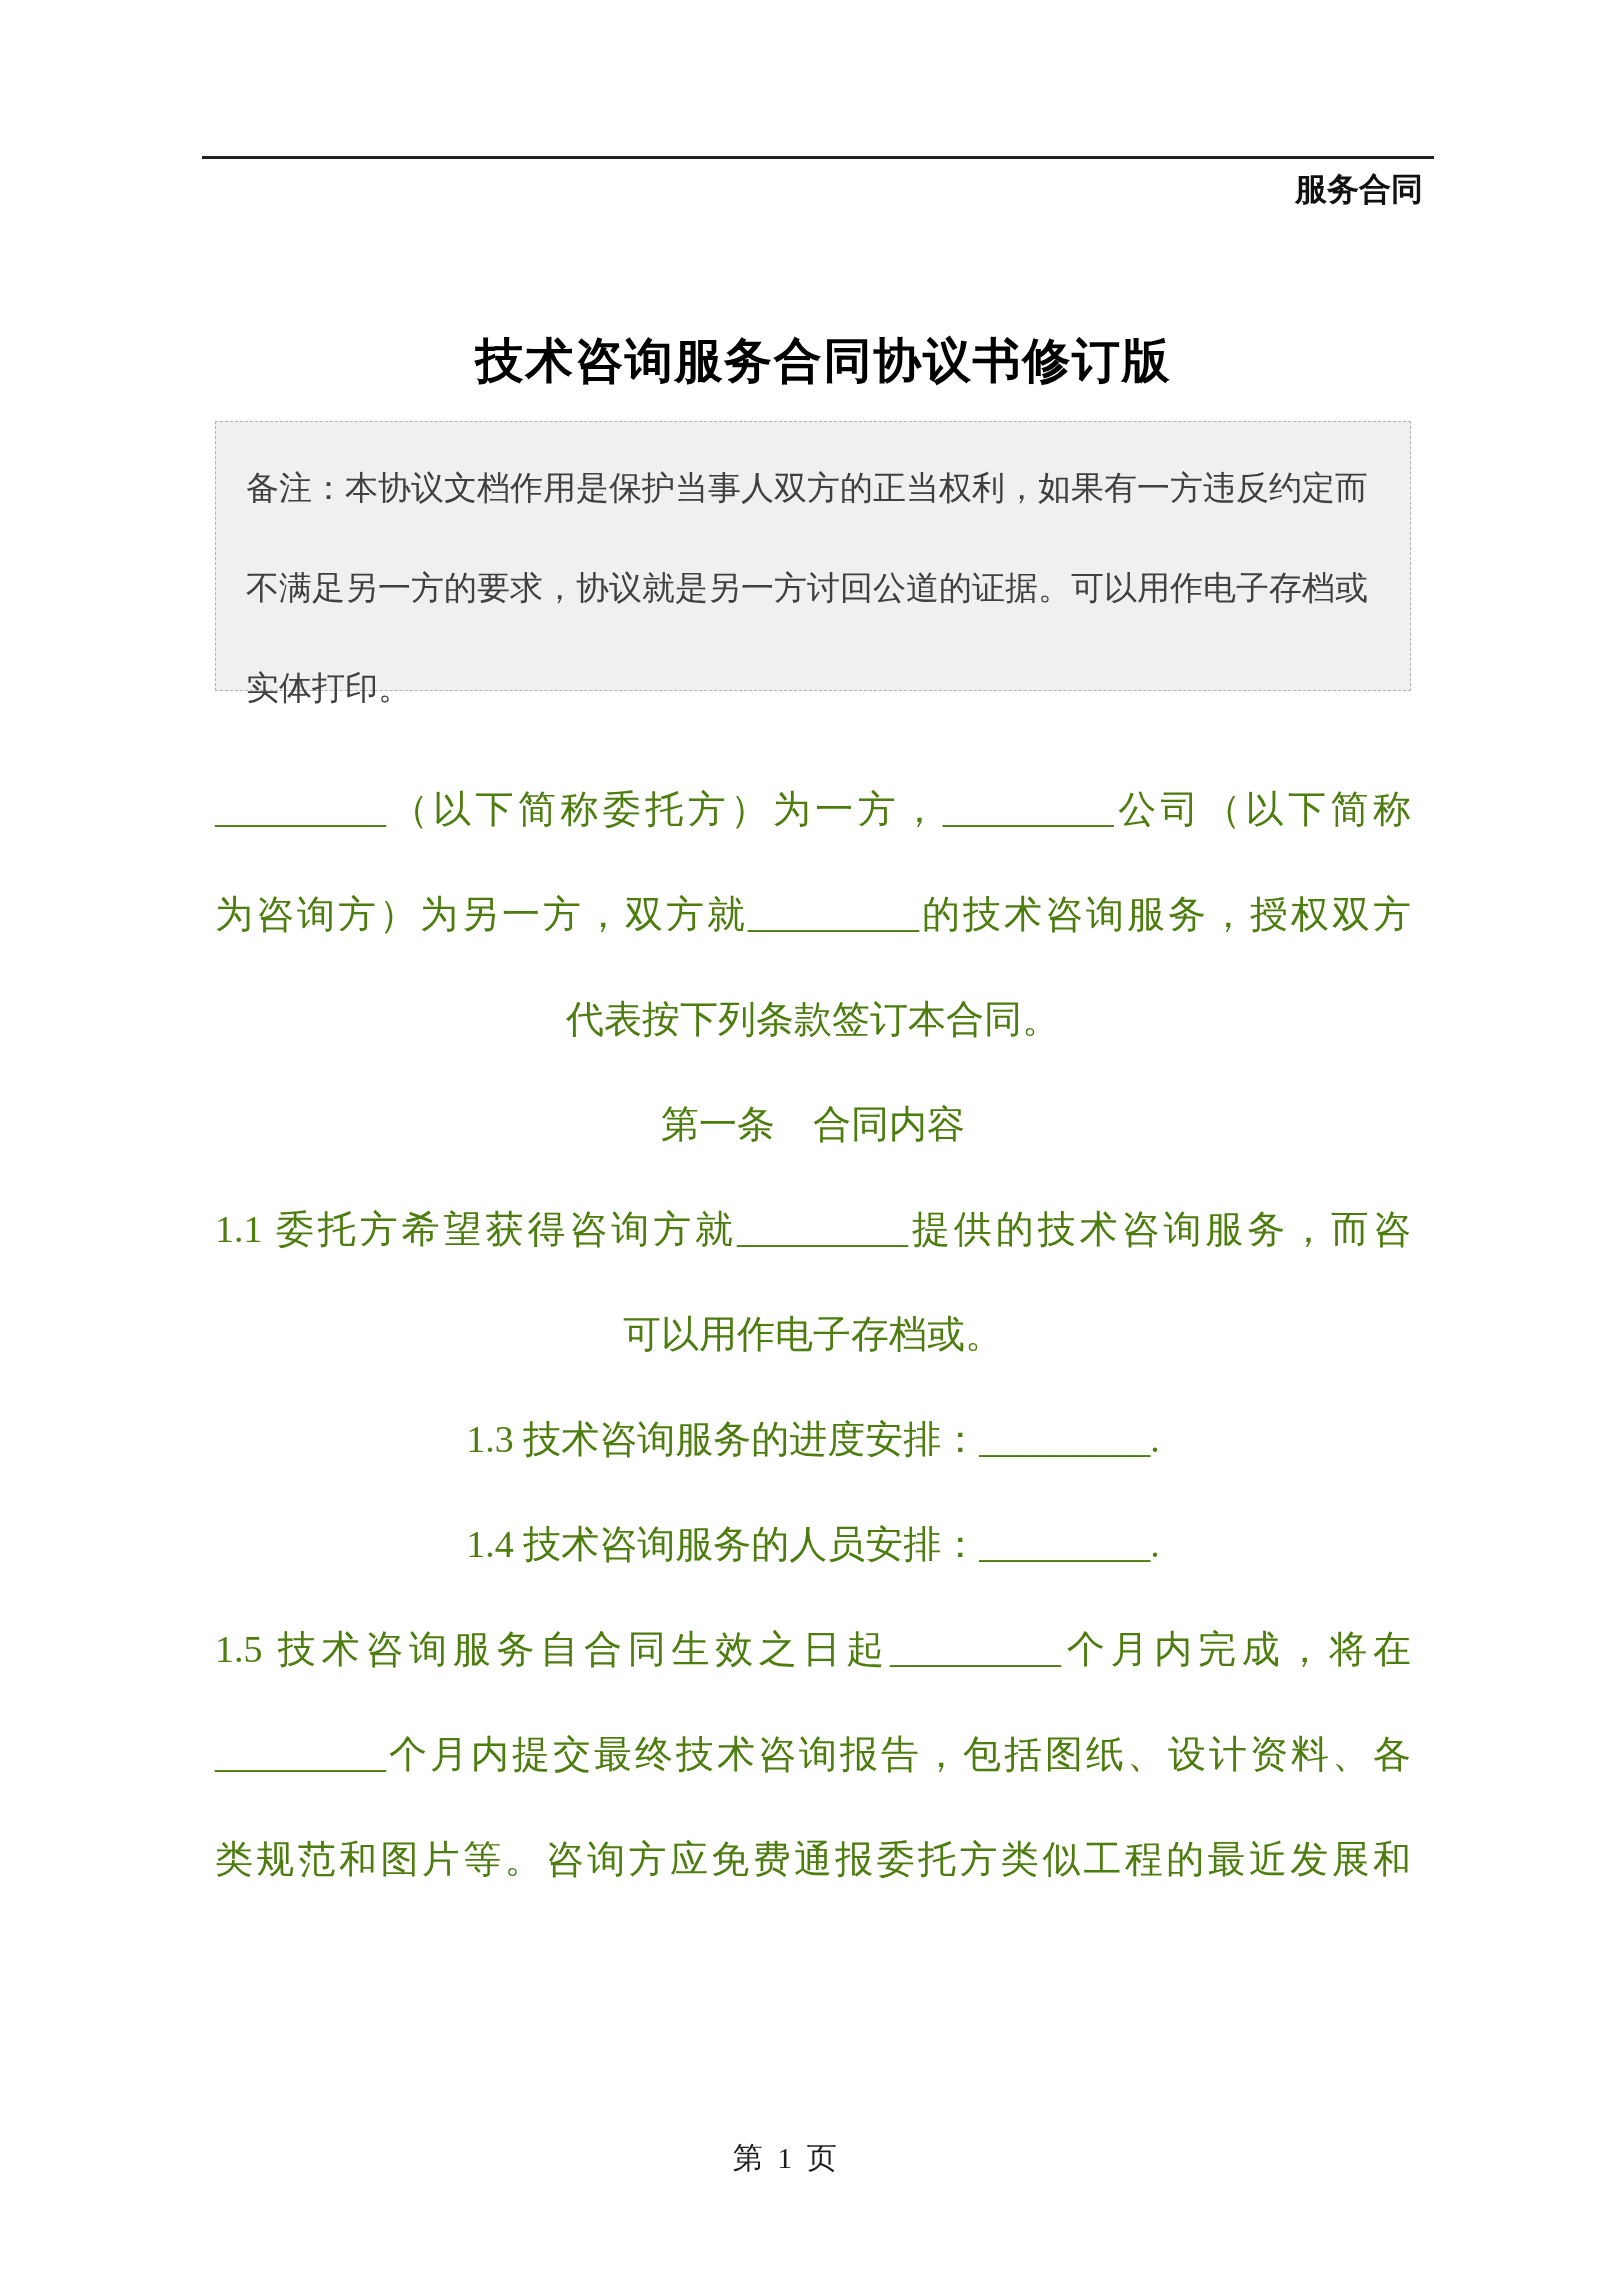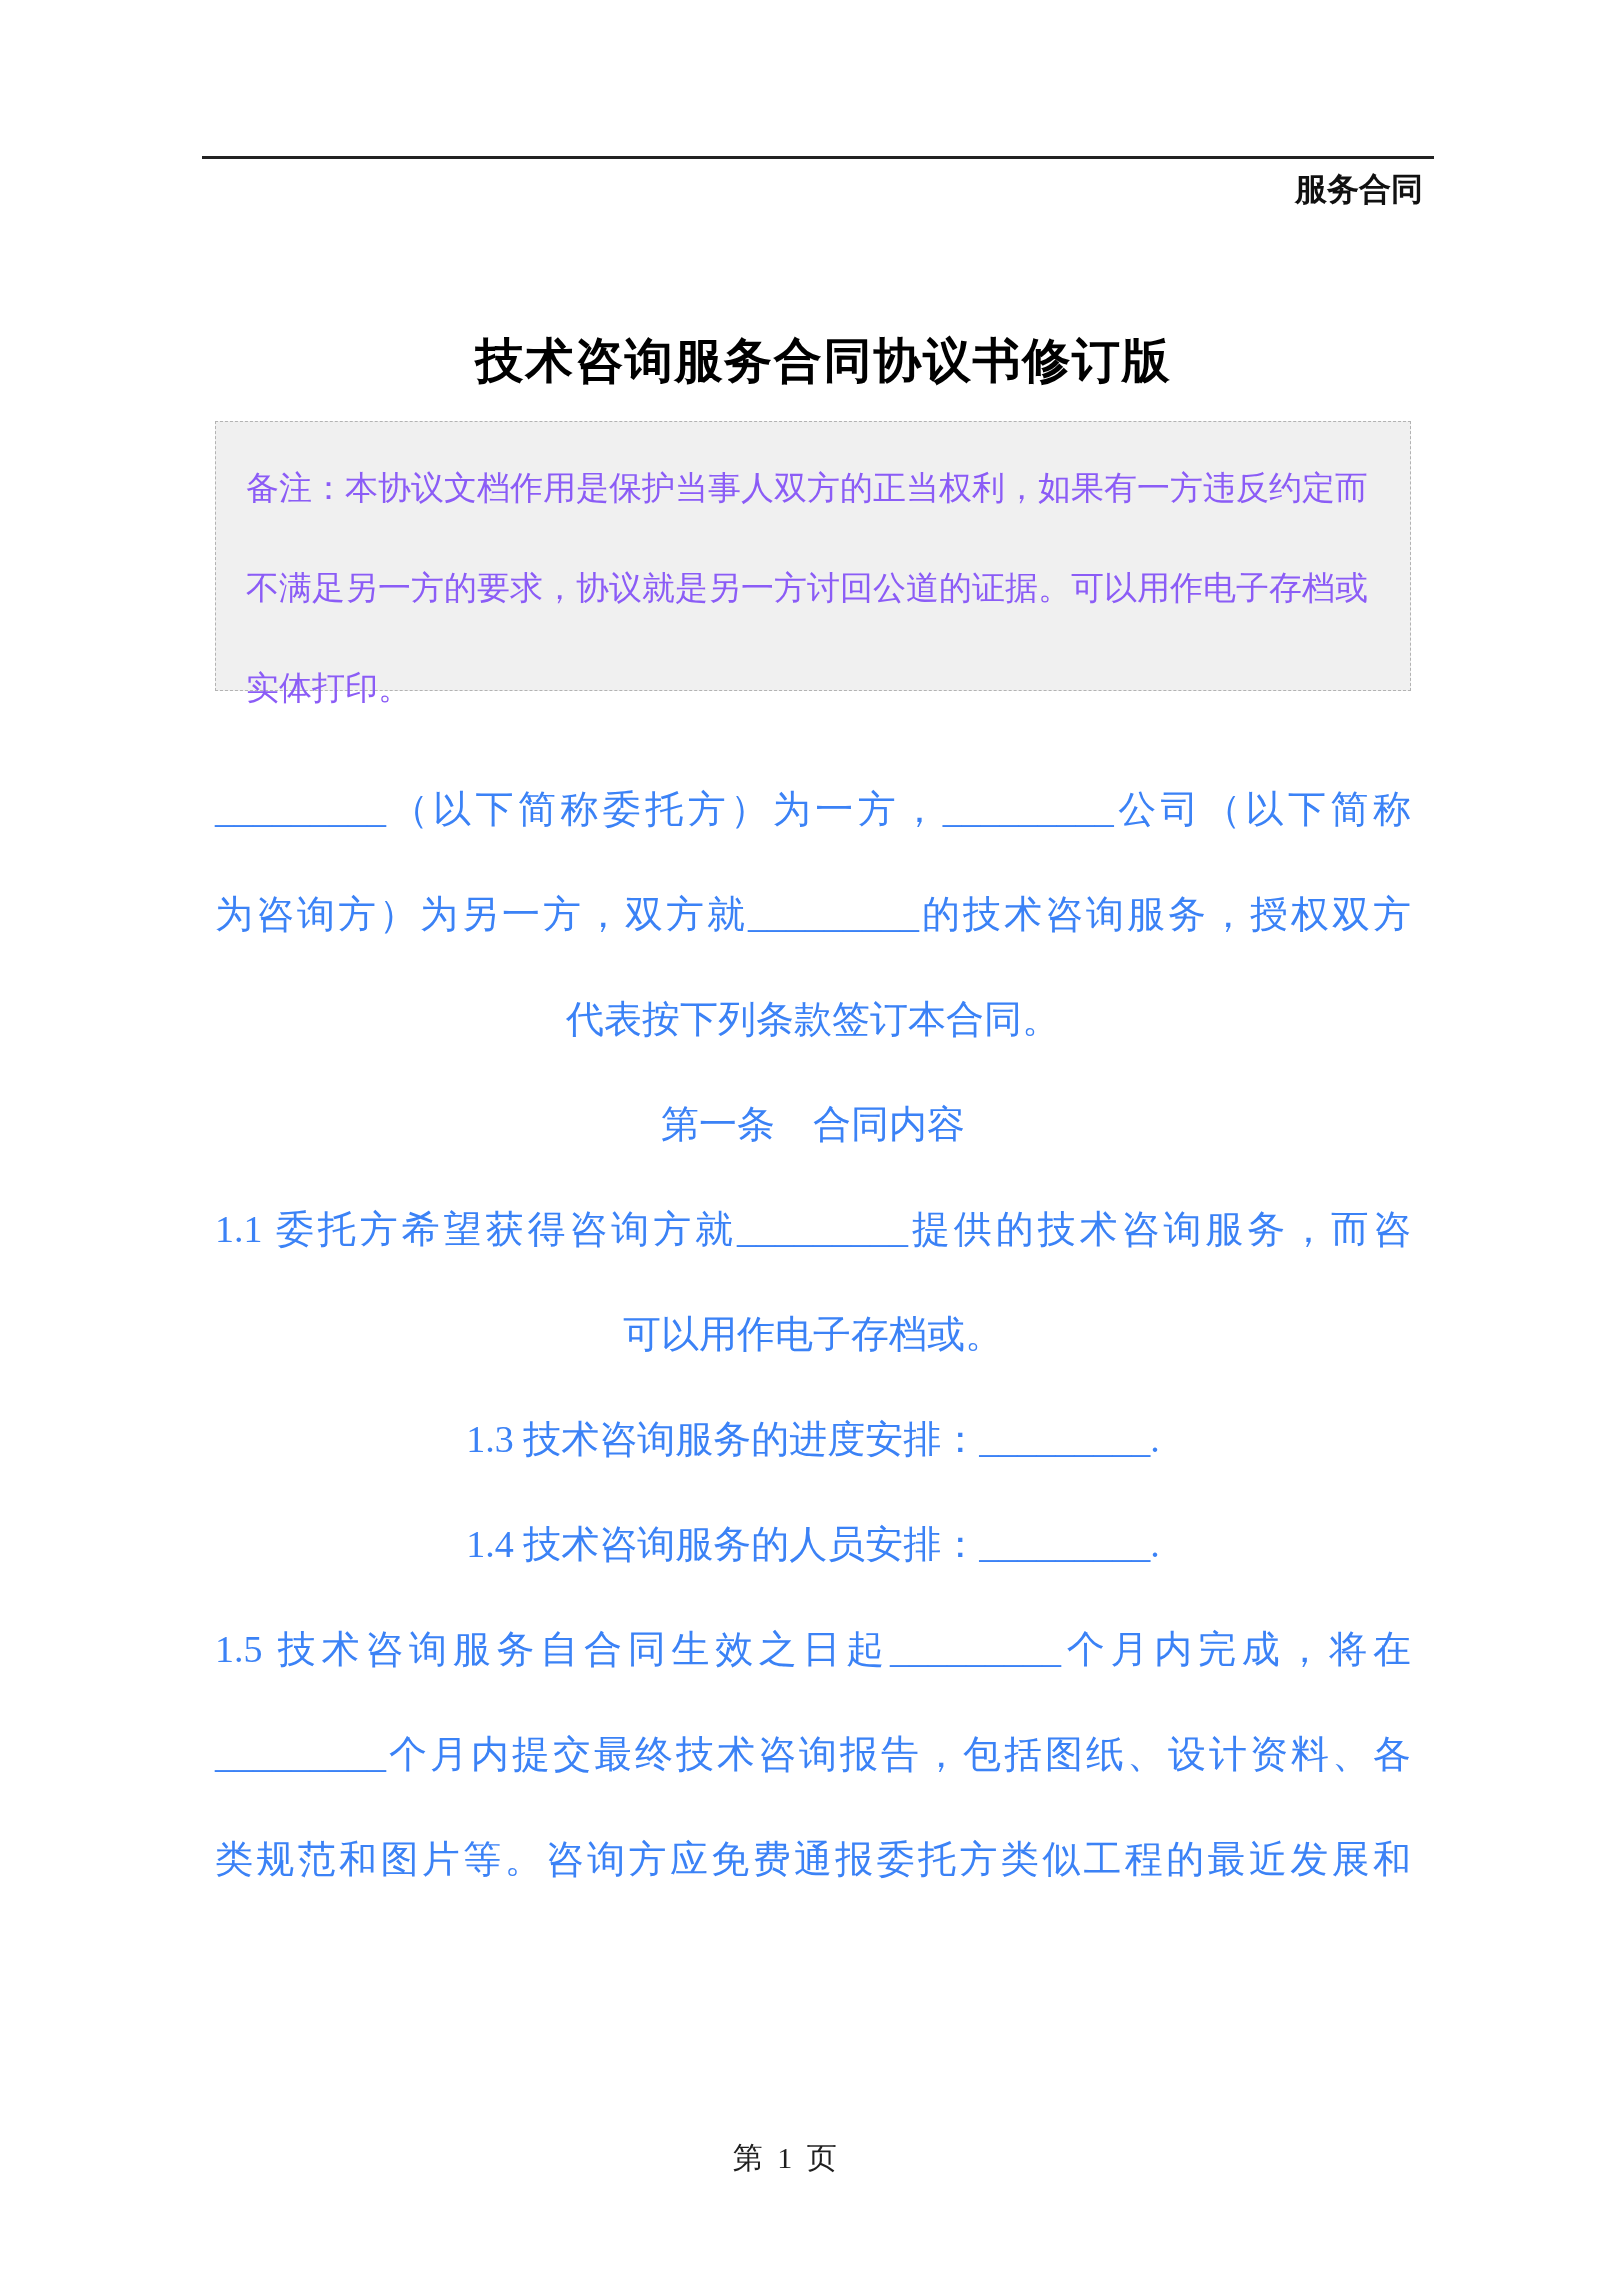--- a/index.html
+++ b/index.html
@@ -76,37 +76,37 @@
     top: 421px;
     left: 215px;
     width: 1196px;
     height: 270px;
     background: #f0f0f0;
     border: 1.7px dashed #b3b3b3;
     padding: 15.7px 30px 0 30px;
     font-family: "Liberation Sans", "DejaVu Sans", sans-serif;
     font-size: 33px;
     line-height: 100px;
-    color: #8b5cf6;
+    color: #404040;
   }
   .note-line {
     height: 100px;
     white-space: nowrap;
     overflow: visible;
   }
 
   
   .contract-body {
     position: absolute;
     top: 757px;
     left: 215px;
     width: 1196px;
     font-size: 38px;
     line-height: 105px;
-    color: #3b82f6;
+    color: #4d7c0f;
   }
   .body-line {
     height: 105px;
     white-space: nowrap;
     text-align: center;
   }
   .body-line.fill {
     white-space: normal;
     text-align: justify;
     text-align-last: justify;

